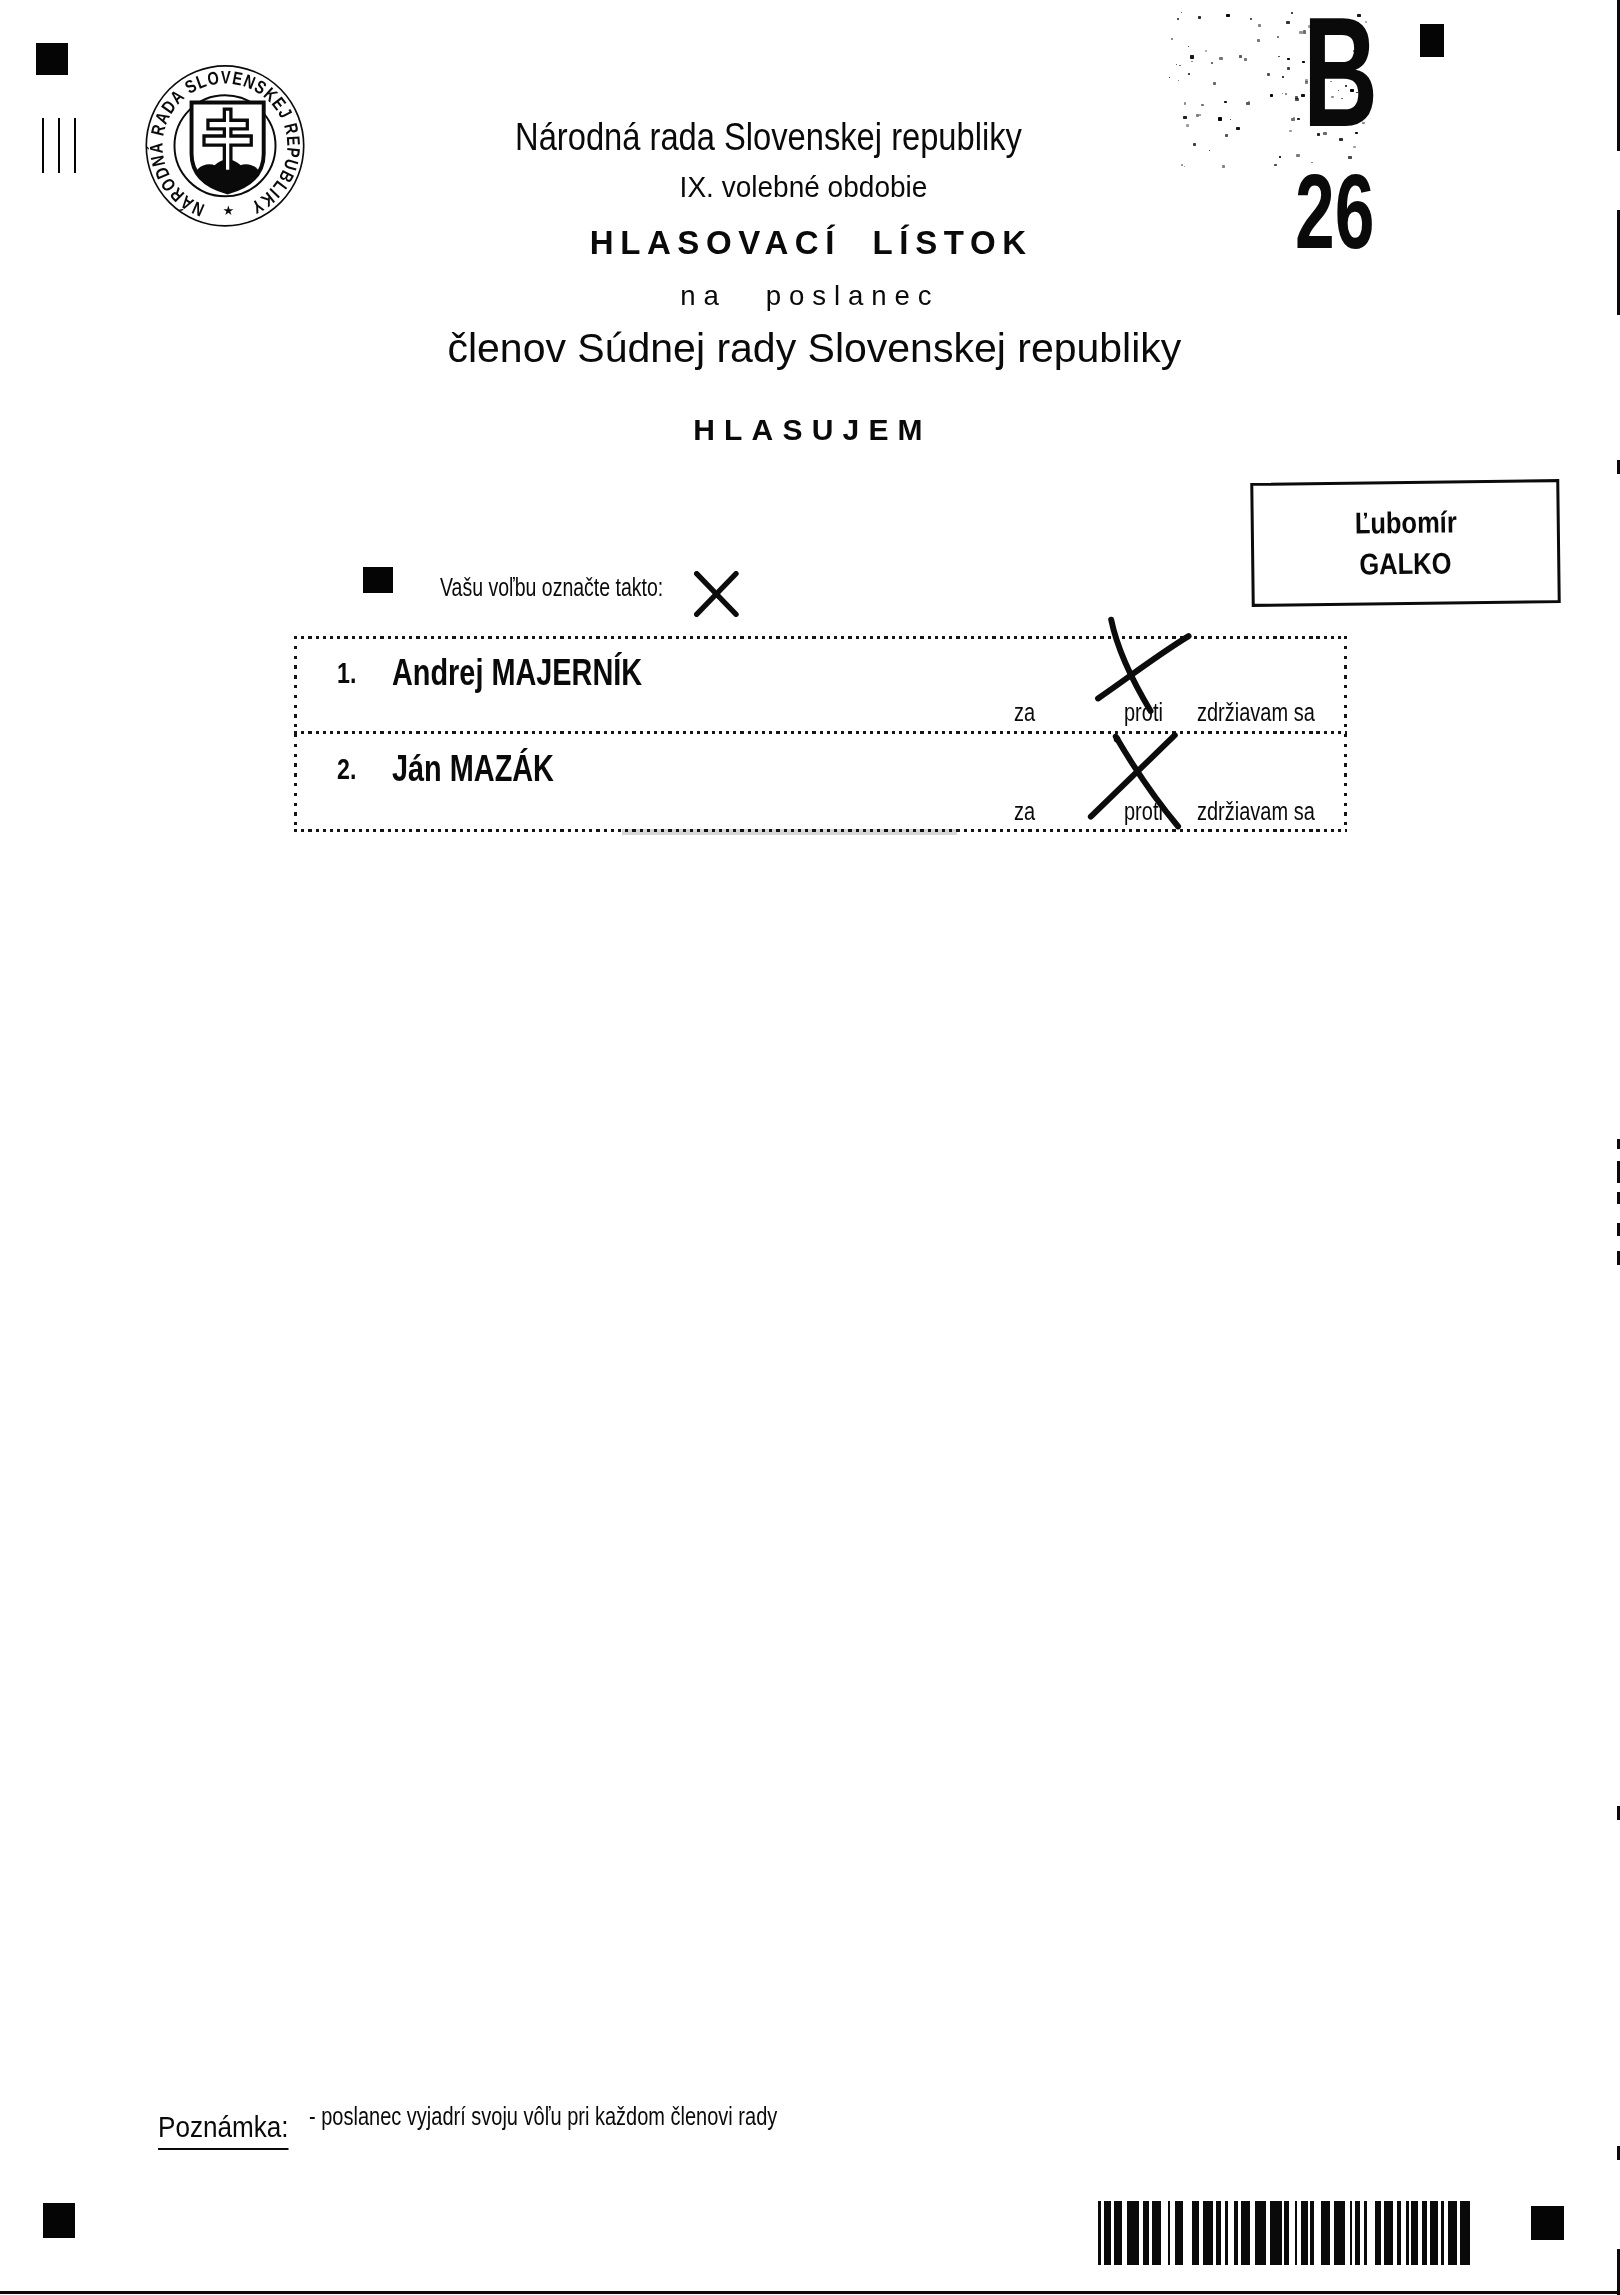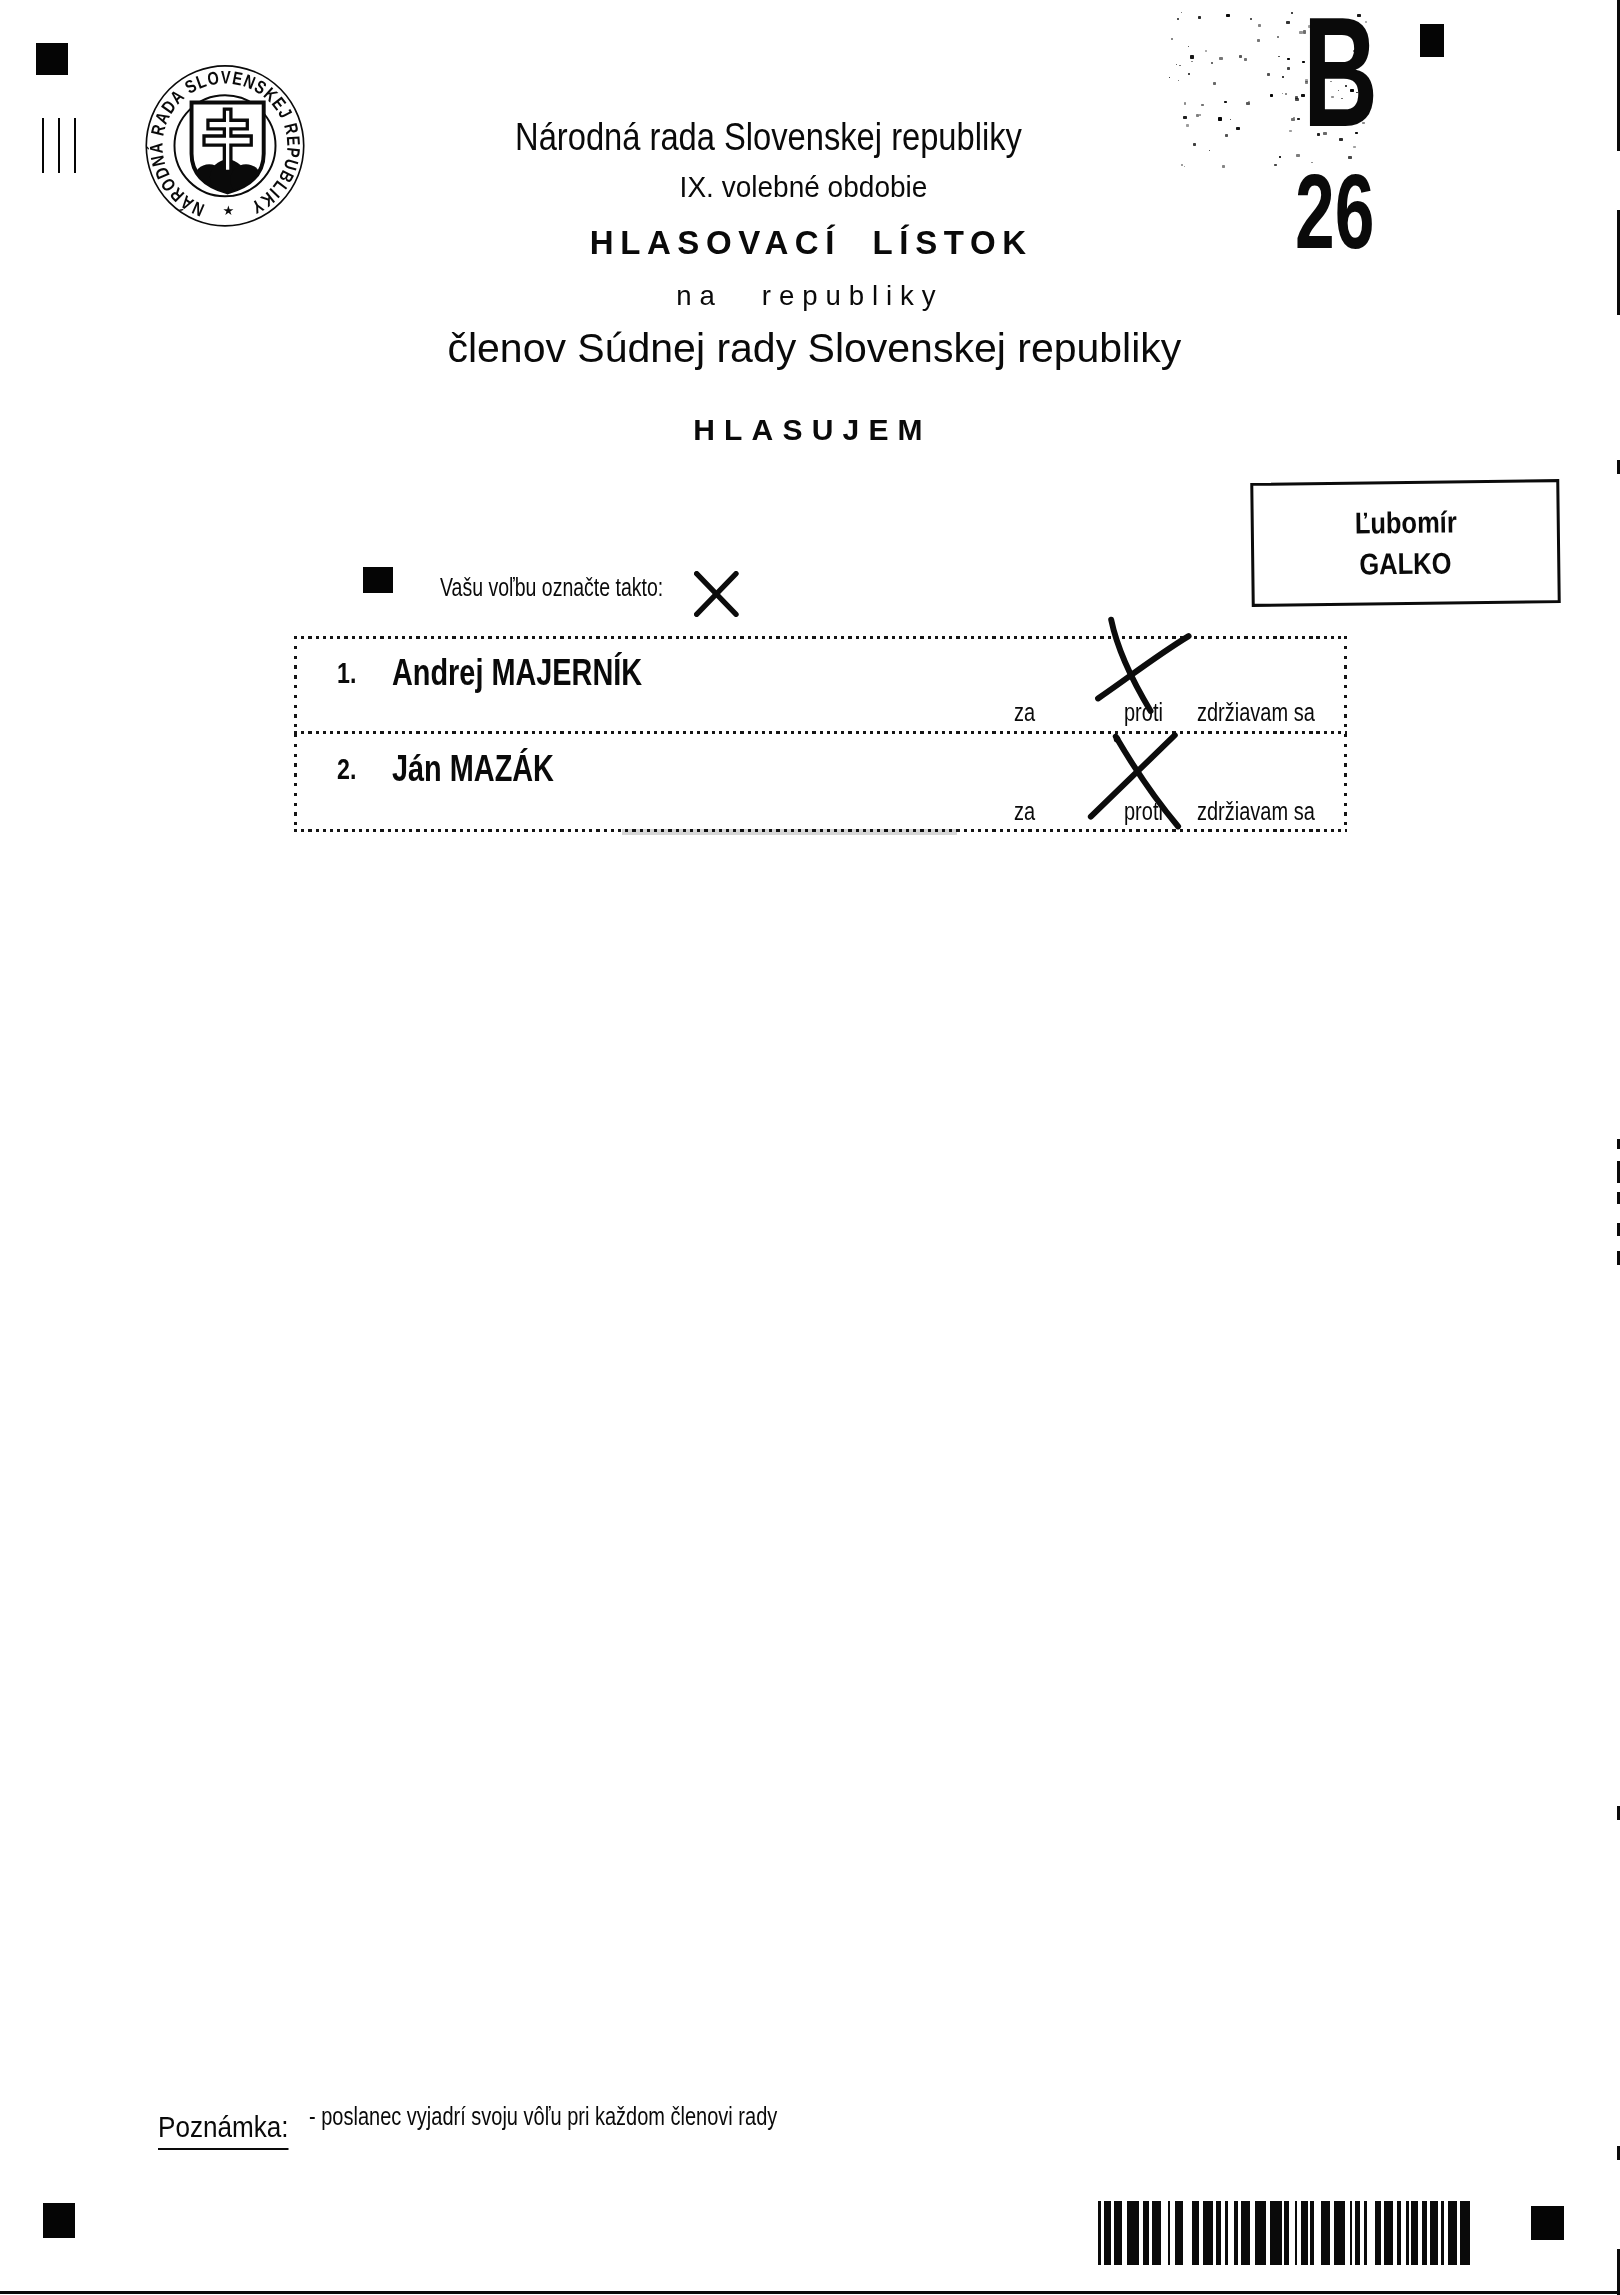--- a/index.html
+++ b/index.html
@@ -120,21 +120,21 @@
       <circle cx="101" cy="178" r="24" fill="#0a0a0a"></circle>
       <circle cx="129" cy="174" r="27" fill="#0a0a0a"></circle>
       <circle cx="157" cy="178" r="24" fill="#0a0a0a"></circle>
     </g>
     <path d="M124,70 h10 v17 h25 v13 h-25 v11 h31 v14 h-31 v40 h-10 v-40 h-31 v-14 h31 v-11 h-25 v-13 h25 Z" fill="#fff" stroke="#0a0a0a" stroke-width="5"></path>
   </svg>
 
   <div class="hline h-org">Národná rada Slovenskej republiky</div>
   <div class="hline h-term">IX. volebné obdobie</div>
   <div class="hline h-title">HLASOVACÍ LÍSTOK</div>
-  <div class="hline h-subtitle">na republiky</div>
+  <div class="hline h-subtitle">na poslanec</div>
   <div class="hline h-subject">členov Súdnej rady Slovenskej republiky</div>
   <div class="hline h-vote">HLASUJEM</div>
 
   <div class="stamp-noise">
       <i style="left: 118px; top: 46px; width: 2.6px; height: 2.6px; opacity: 0.99161;"></i>
       <i style="left: 132px; top: 82px; width: 3.6px; height: 3.6px; opacity: 0.944962;"></i>
       <i style="left: 14.7px; top: 154px; width: 1.6px; height: 1.6px; opacity: 0.475681;"></i>
       <i style="left: 196px; top: 9px; width: 2.1px; height: 2.1px; opacity: 0.369665;"></i>
       <i style="left: 14px; top: 104px; width: 3.7px; height: 3.7px; opacity: 0.876226;"></i>
       <i style="left: 146px; top: 9.8px; width: 2.8px; height: 2.8px; opacity: 0.672373;"></i>

